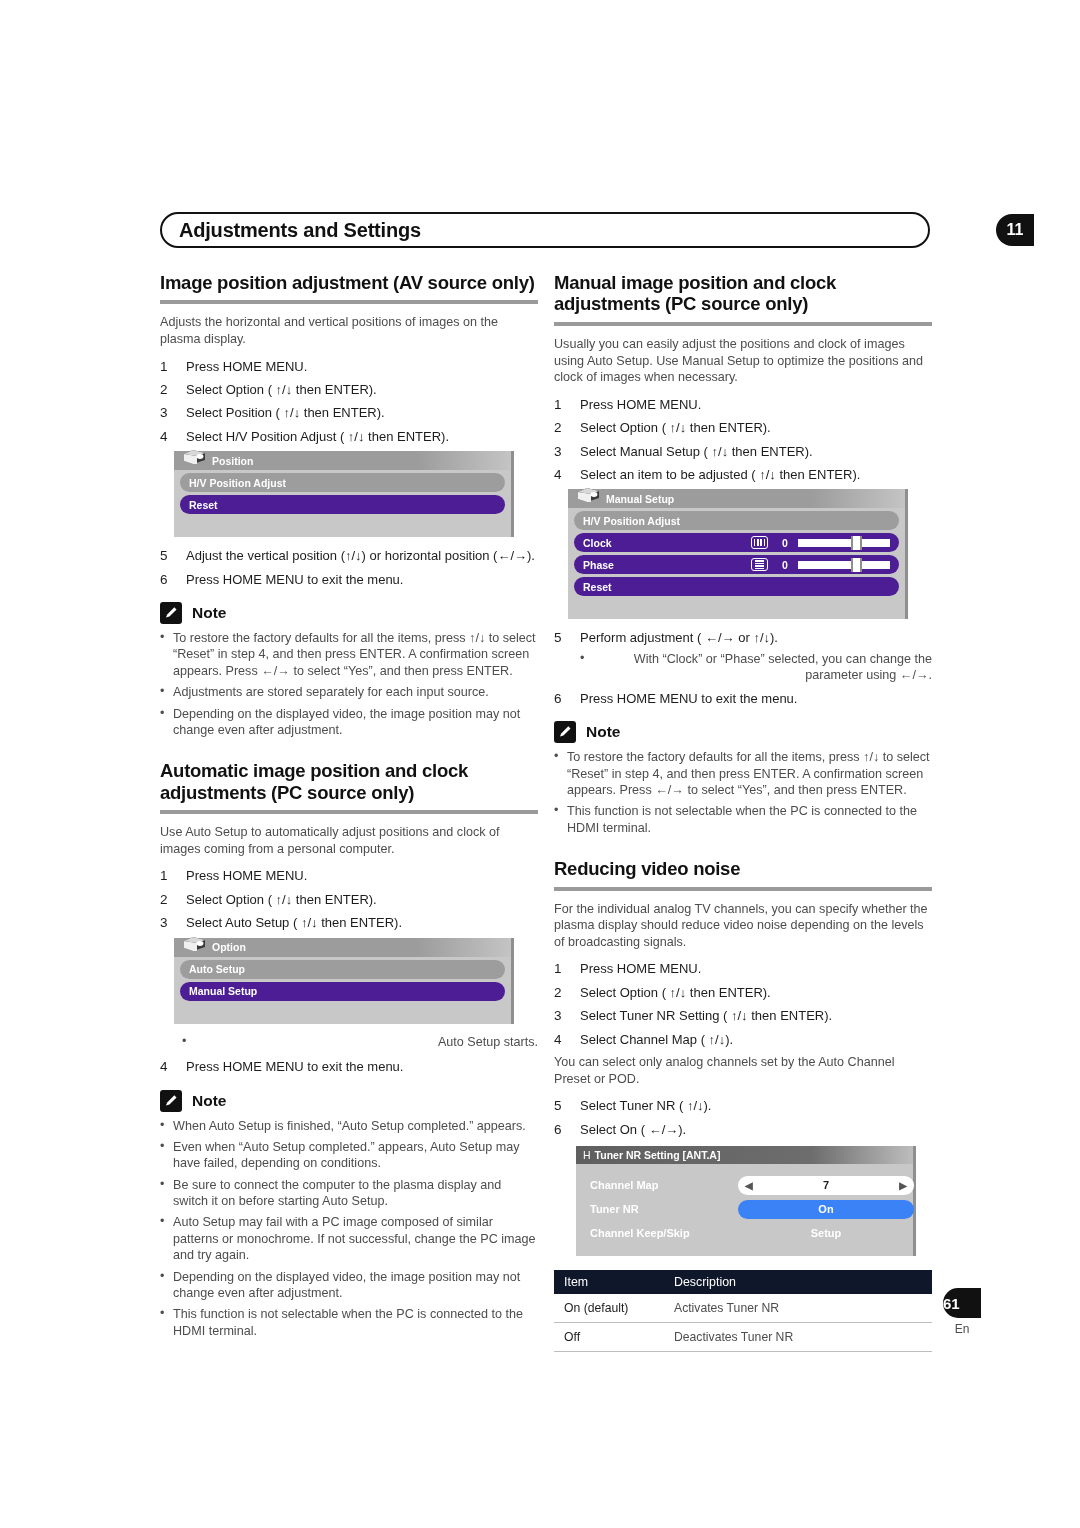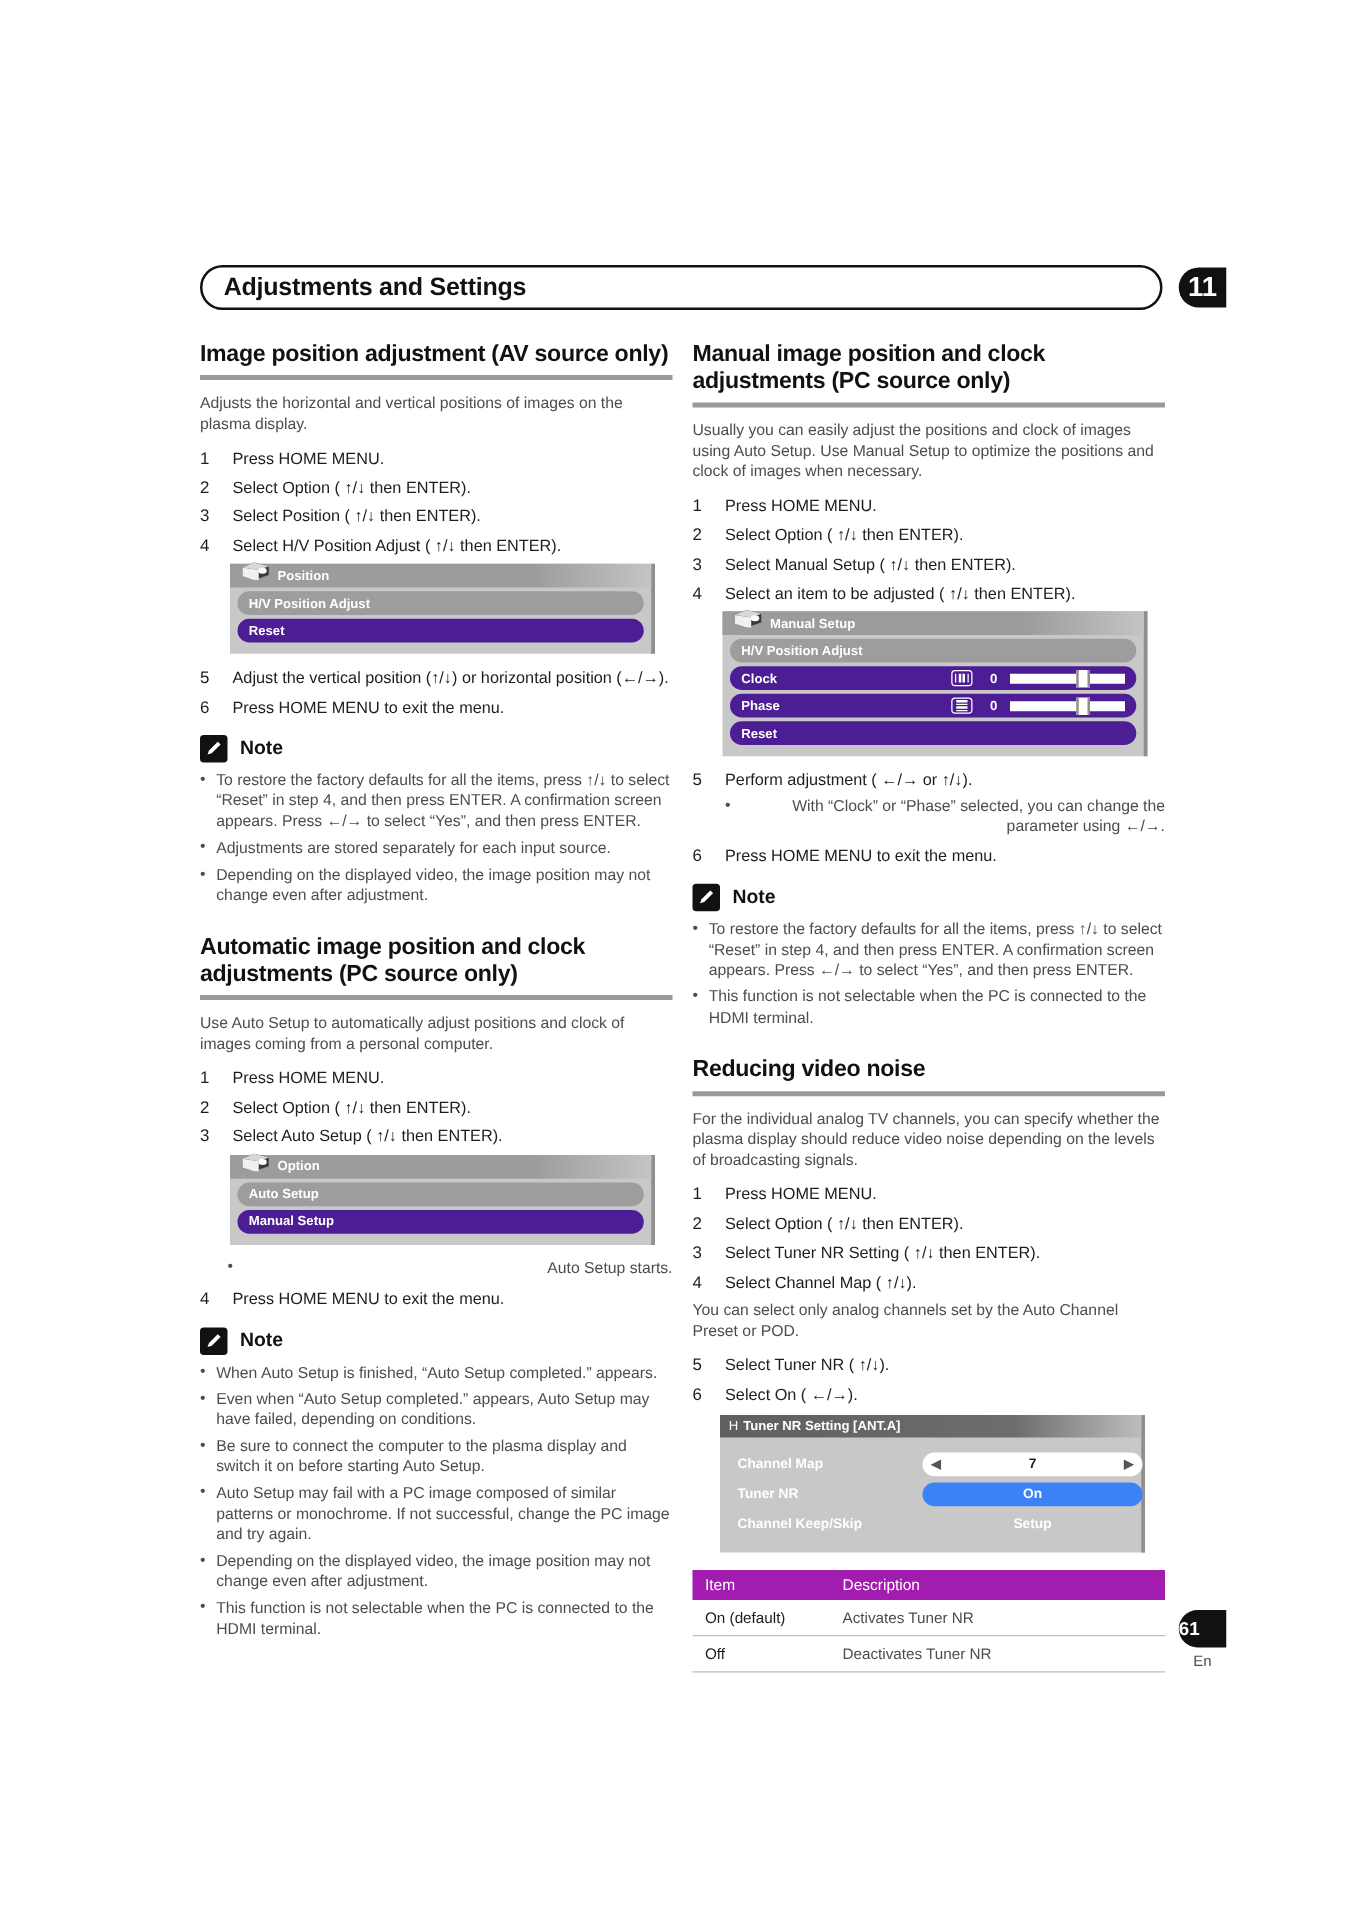--- a/index.html
+++ b/index.html
@@ -38,28 +38,28 @@
   }
   .header-title {
     font-size: 20px;
     font-weight: bold;
     letter-spacing: -0.2px;
     padding-left: 17px;
     color: #111;
   }
   .chapter-tab {
     position: absolute;
-    left: 943px;
+    left: 996px;
     top: 214px;
     width: 38px;
     height: 32px;
     background: #111;
     border-radius: 16px 0 0 16px;
     color: #fff;
-    font-size: 22px;
+    font-size: 16px;
     font-weight: bold;
     display: flex;
     align-items: center;
     justify-content: center;
   }
 
   
   .col {
     position: absolute;
     top: 272px;
@@ -168,24 +168,24 @@
   ul.note-list > li:before {
     content: "\2022";
     position: absolute;
     left: 0;
     top: -1px;
   }
 
   
   .osd {
     width: 340px;
-    margin: 6px 0 10px 24px;
+    margin: 6px 0 10px 14px;
     background: #c8c8c8;
     border-right: 3px solid #8f8f8f;
-    padding: 0 0 9px 0;
+    padding: 0 0 23px 0;
     box-sizing: border-box;
     position: relative;
   }
   .osd-title {
     height: 19px;
     background: linear-gradient(to right, #9c9c9c 0%, #9c9c9c 72%, #c4c4c4 100%);
     display: flex;
     align-items: center;
     padding-left: 7px;
     position: relative;
@@ -332,21 +332,21 @@
     width: 176px;
   }
 
   
   table.desc {
     width: 378px;
     border-collapse: collapse;
     margin-top: 14px;
   }
   table.desc th {
-    background: #a21caf;
+    background: #0f172a;
     color: #fff;
     font-size: 12.4px;
     font-weight: normal;
     text-align: left;
     padding: 5px 0 5px 10px;
   }
   table.desc th.c1 { width: 100px; }
   table.desc td {
     font-size: 12.2px;
     padding: 7px 0 7px 10px;

